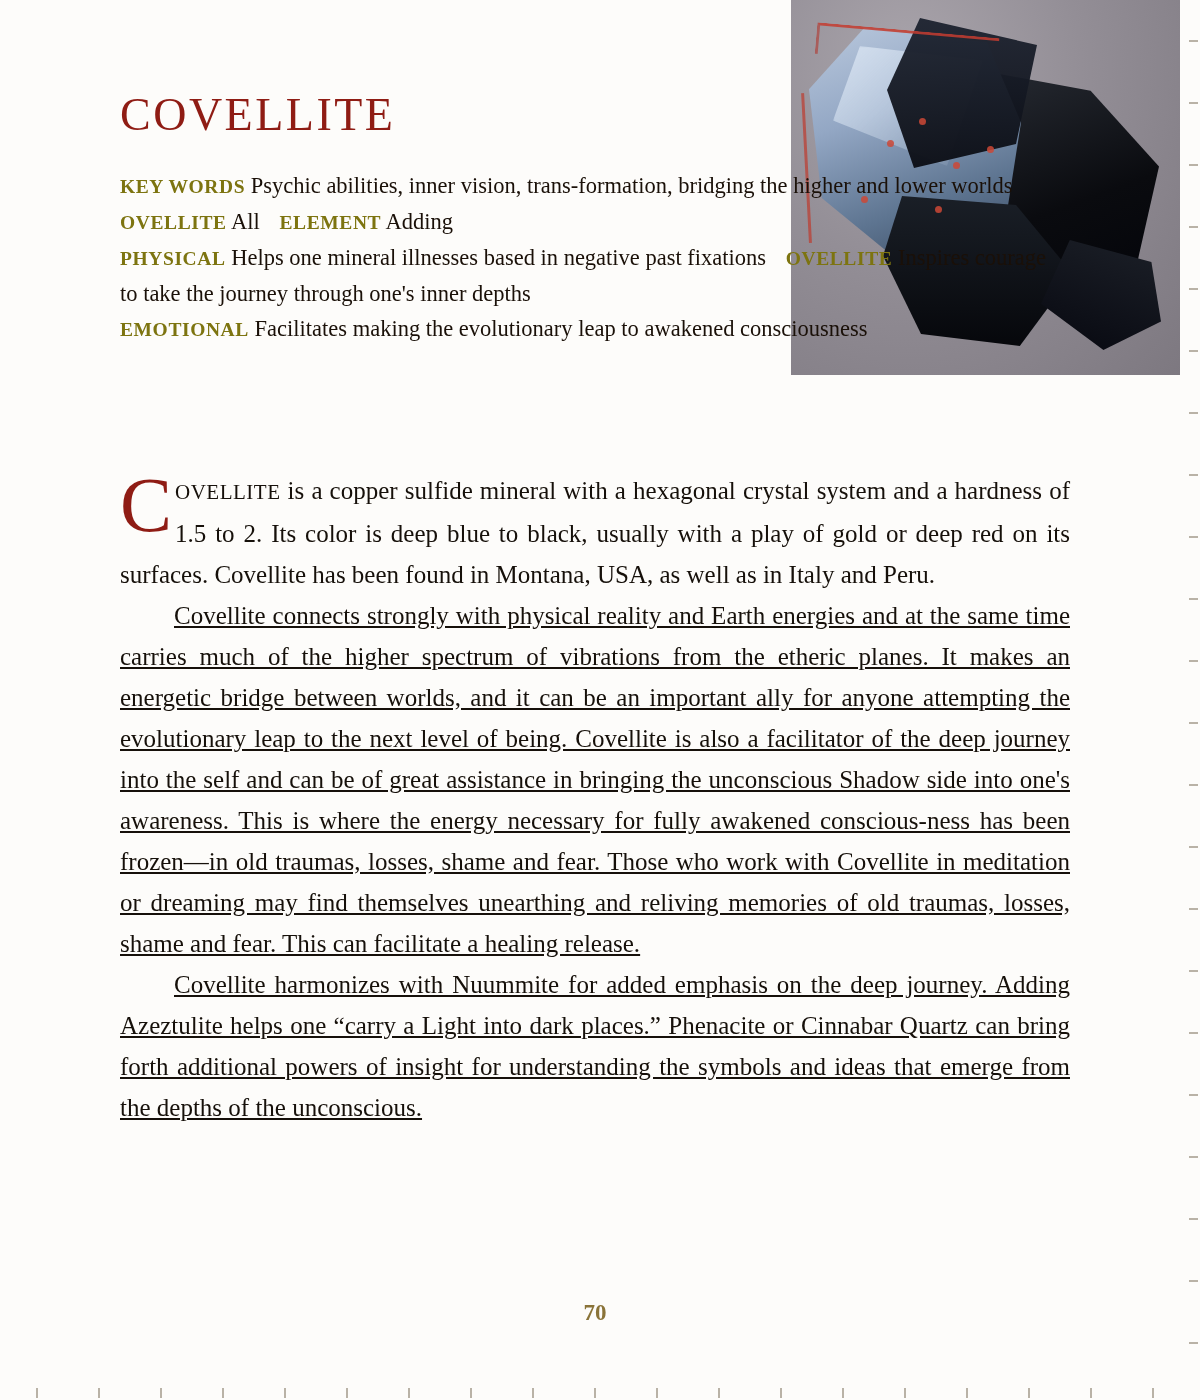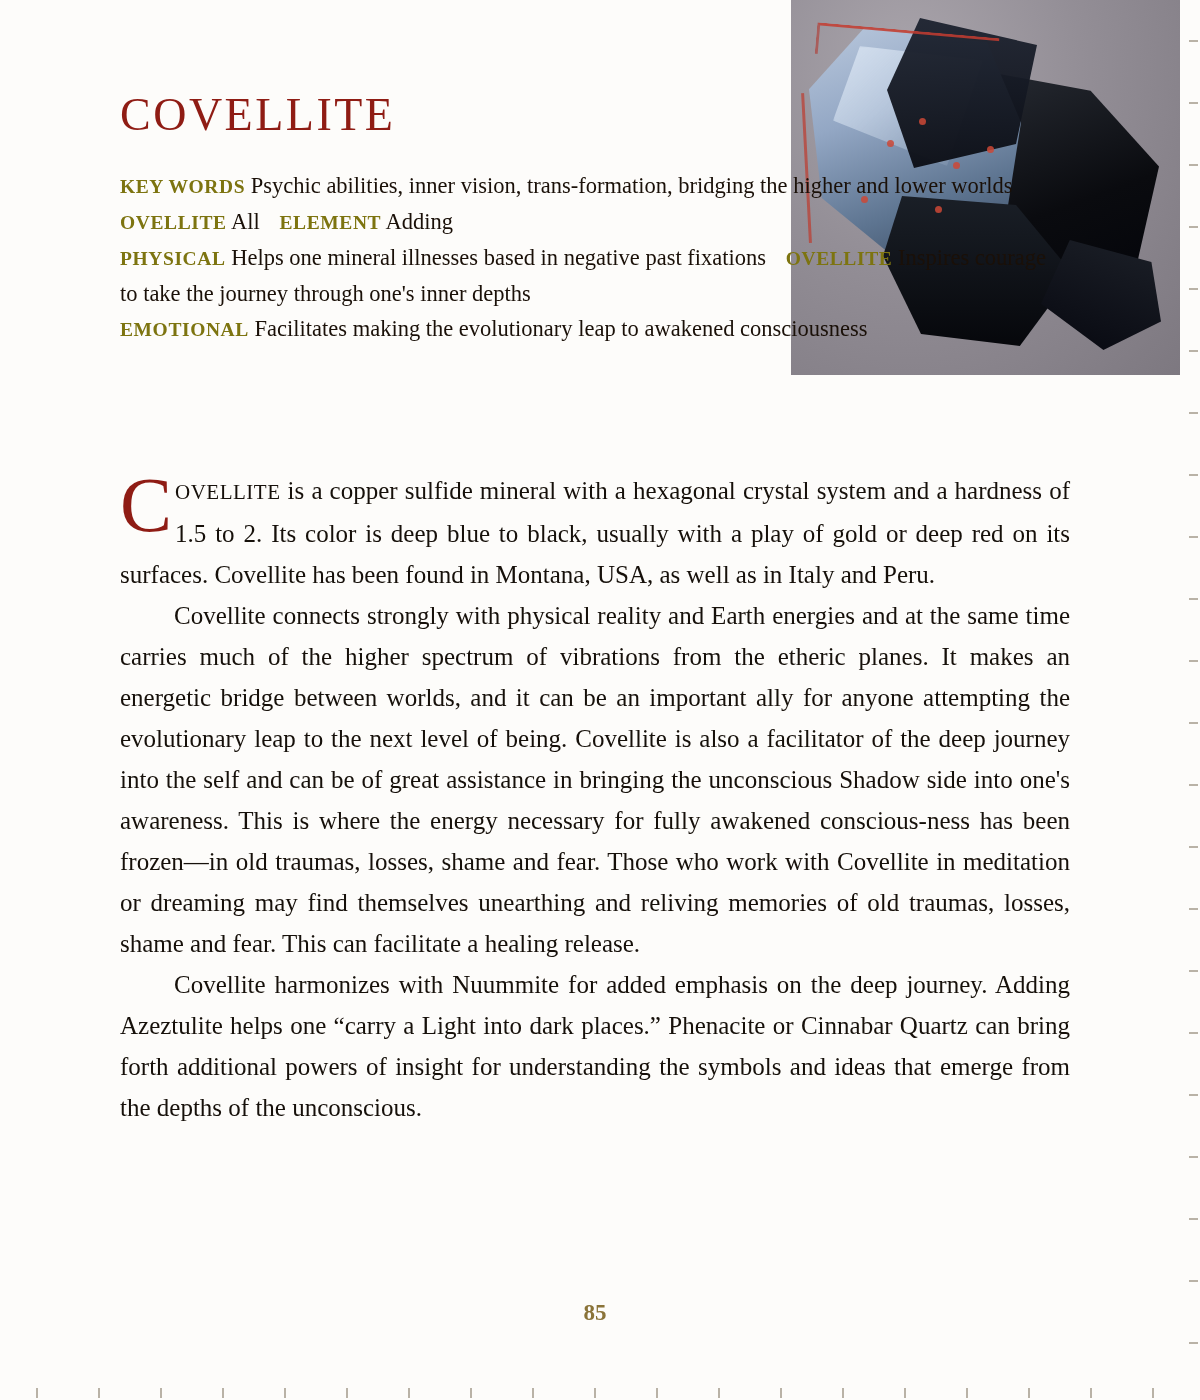--- a/index.html
+++ b/index.html
@@ -207,20 +207,21 @@
     font-size: 25px;
     line-height: 41px;
     text-align: justify;
     color: #16100a;
   }
   .body-copy p {
     margin: 0;
   }
   .body-copy p + p {
     text-indent: 54px;
+    text-decoration: underline;
   }
   .dropcap {
     float: left;
     font-size: 78px;
     line-height: 62px;
     color: #8f1c14;
     padding: 4px 2px 0 0;
     margin-right: 1px;
     font-family: "Liberation Serif", serif;
   }
@@ -285,21 +286,21 @@
       <span class="lbl">EMOTIONAL</span>
       <span>Facilitates making the evolutionary leap to awakened consciousness</span>
     </div>
 
     <div class="body-copy">
       <p><span class="dropcap">C</span><span class="sc smallcaps">OVELLITE</span><span> is a copper sulfide mineral with a hexagonal crystal system and a hardness of 1.5 to 2. Its color is deep blue to black, usually with a play of gold or deep red on its surfaces. Covellite has been found in Montana, USA, as well as in Italy and Peru.</span></p>
       <p>Covellite connects strongly with physical reality and Earth energies and at the same time carries much of the higher spectrum of vibrations from the etheric planes. It makes an energetic bridge between worlds, and it can be an important ally for anyone attempting the evolutionary leap to the next level of being. Covellite is also a facilitator of the deep journey into the self and can be of great assistance in bringing the unconscious Shadow side into one's awareness. This is where the energy necessary for fully awakened conscious-ness has been frozen—in old traumas, losses, shame and fear. Those who work with Covellite in meditation or dreaming may find themselves unearthing and reliving memories of old traumas, losses, shame and fear. This can facilitate a healing release.</p>
       <p>Covellite harmonizes with Nuummite for added emphasis on the deep journey. Adding Azeztulite helps one “carry a Light into dark places.” Phenacite or Cinnabar Quartz can bring forth additional powers of insight for understanding the symbols and ideas that emerge from the depths of the unconscious.</p>
     </div>
 
-    <div class="folio">85</div>
+    <div class="folio">70</div>
   </div>
 
   <div class="edge-marks-right">
       <i style="top: 40px;"></i>
       <i style="top: 102px;"></i>
       <i style="top: 164px;"></i>
       <i style="top: 226px;"></i>
       <i style="top: 288px;"></i>
       <i style="top: 350px;"></i>
       <i style="top: 412px;"></i>

